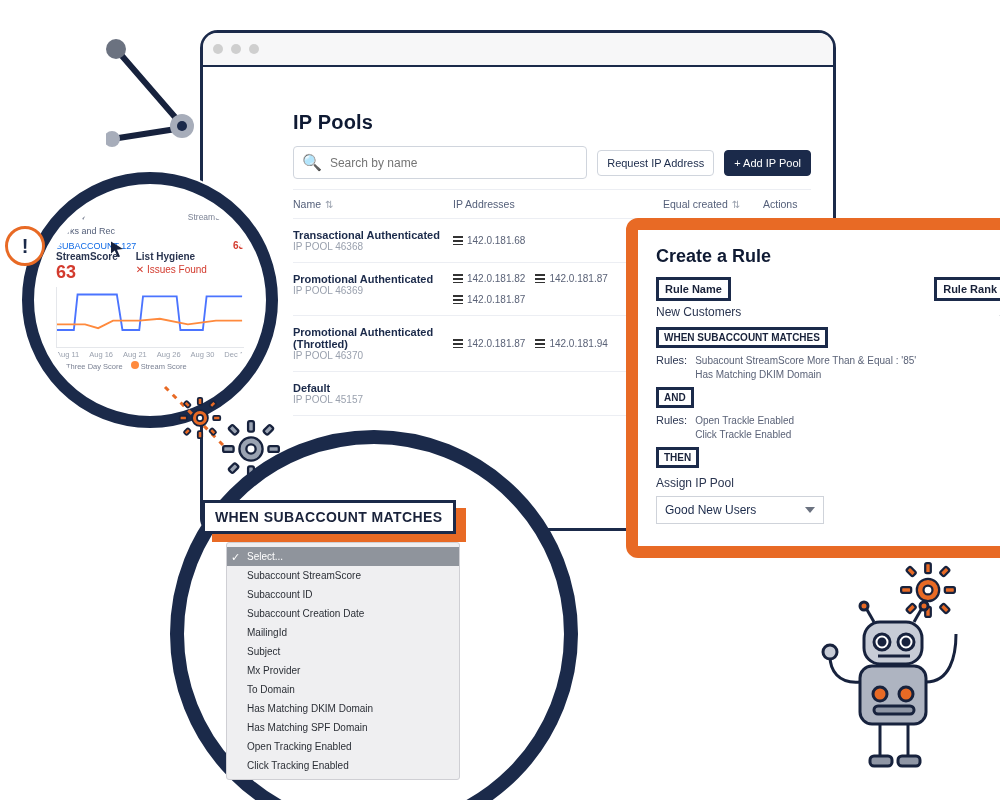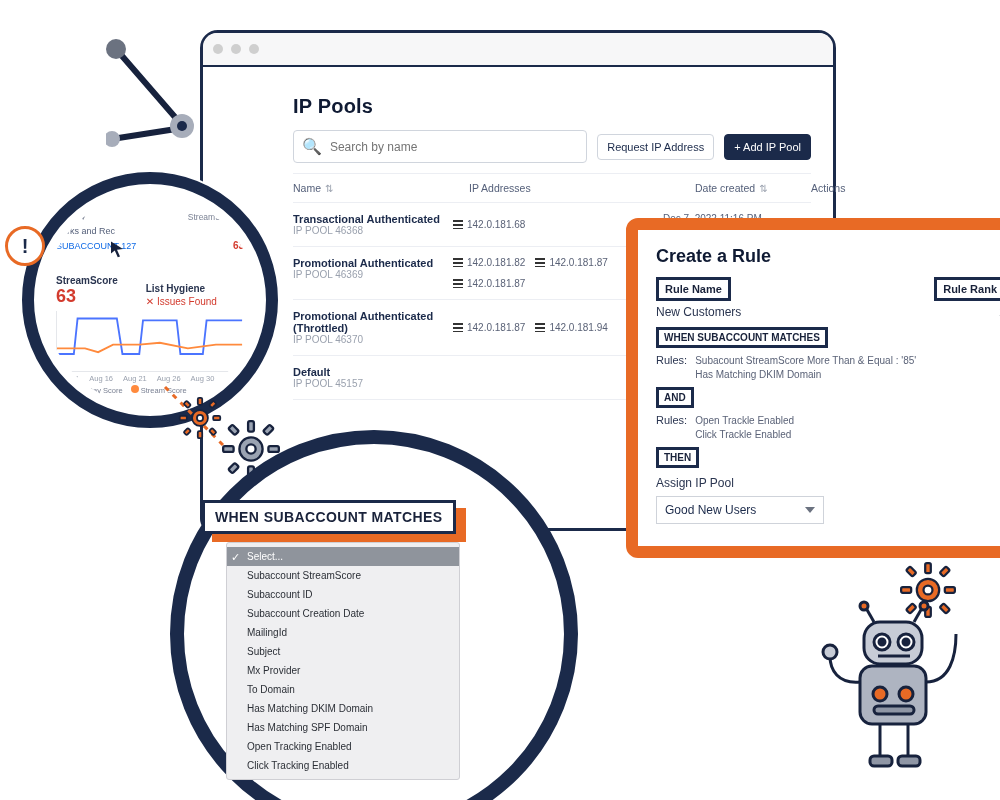--- a/index.html
+++ b/index.html
@@ -12,29 +12,29 @@
     --soft:#f3f4f6;
   }
   html,body{margin:0;padding:0;background:#ffffff;font-family:Arial,Helvetica,sans-serif;color:var(--ink)}
   .stage{position:relative;width:1000px;height:800px;margin:0 auto;overflow:hidden}
 
   
   .browser{position:absolute;left:200px;top:30px;width:630px;height:495px;border:3px solid var(--navy);border-radius:18px 18px 12px 12px;background:#fff}
   .browser .titlebar{height:32px;border-bottom:2px solid var(--navy);border-radius:14px 14px 0 0;background:#f7f7f8;display:flex;align-items:center;padding:0 10px;gap:8px}
   .dot{width:10px;height:10px;border-radius:50%;background:#cfcfcf}
   .content{padding:28px 22px 10px 90px}
-  h2.page-title{margin:0 0 12px 0;font-size:20px;font-weight:800;letter-spacing:.2px}
+  h2.page-title{margin:16px 0 12px 0;font-size:20px;font-weight:800;letter-spacing:.2px}
 
   .toolbar{display:flex;align-items:center;gap:10px;margin-bottom:10px}
   .search{flex:1;display:flex;align-items:center;gap:6px;border:1px solid var(--line);border-radius:4px;padding:6px 8px;color:#9aa1ae;background:#fff}
   .search input{border:none;outline:none;width:100%;font-size:12px;color:#9aa1ae;background:transparent}
   .btn{font-size:11px;border:1px solid var(--line);background:#fff;border-radius:4px;padding:6px 9px;color:#1b2a4a;cursor:pointer}
   .btn.primary{background:#1b2a4a;color:#fff;border-color:#1b2a4a}
 
-  .grid-head{display:grid;grid-template-columns:160px 210px 100px 50px;gap:16px;font-size:10.5px;color:#55607a;border-top:1px solid #eceef3;border-bottom:1px solid #eceef3;padding:8px 0;margin-top:8px}
+  .grid-head{display:grid;grid-template-columns:160px 210px 100px 50px;gap:0;font-size:10.5px;color:#55607a;border-top:1px solid #eceef3;border-bottom:1px solid #eceef3;padding:8px 0;margin-top:8px}
   .grid-head .col{display:flex;align-items:center;gap:4px}
   .row{display:grid;grid-template-columns:160px 210px 100px 50px;gap:0;border-bottom:1px solid #eceef3;padding:10px 0}
   .row .name strong{display:block;font-size:11px;color:#1b2a4a}
   .row .name em{display:block;font-size:10px;color:#9aa1ae;font-style:normal}
   .ips{display:flex;flex-wrap:wrap;gap:10px}
   .iptag{display:flex;align-items:center;gap:4px;font-size:10px;color:#5a6277}
   .iptag .bars{width:10px;height:9px;display:inline-block;background:
      linear-gradient(#333,#333) 0 0/10px 2px no-repeat,
      linear-gradient(#333,#333) 0 4px/10px 2px no-repeat,
      linear-gradient(#333,#333) 0 8px/10px 2px no-repeat}
@@ -45,21 +45,21 @@
   
   .lens-left{position:absolute;left:22px;top:172px;width:232px;height:232px;border:12px solid var(--navy);border-radius:50%;background:#fff;box-shadow:0 0 0 2px #fff}
   .lens-left .inner{position:absolute;inset:10px;border-radius:50%;overflow:hidden;padding:12px}
   .mini-head{display:flex;justify-content:space-between;color:#7b8294;font-size:8.5px;margin-top:6px}
   .mini-row{display:flex;justify-content:space-between;align-items:center;margin-top:4px}
   .mini-row .lbl{font-size:9px;color:#55607a}
   .mini-row .val{font-size:10px;font-weight:700}
   .danger{color:#d33b2e}
   .cursor{position:absolute;left:64px;top:46px;width:18px;height:18px}
   .cursor svg{width:18px;height:18px}
-  .score-block{display:flex;gap:28px;align-items:flex-end;margin-top:24px}
+  .score-block{display:flex;gap:18px;align-items:flex-start;margin-top:0}
   .score-block .big{font-size:18px;font-weight:800;color:#d33b2e}
   .score-block .title{font-size:10px;color:#2a3550;font-weight:700}
   .issues{color:#d33b2e;font-size:10px;font-weight:400;margin-top:2px}
   .chart{position:relative;height:60px;margin-top:4px;border-left:1px solid #e5e7eb;border-bottom:1px solid #e5e7eb}
   .chart svg{position:absolute;inset:0}
   .xaxis{display:flex;justify-content:space-between;font-size:7.5px;color:#9aa1ae;margin-top:2px}
   .legend{display:flex;gap:8px;justify-content:flex-start;font-size:7.5px;color:#7b8294;margin-top:2px}
   .legend .sw{width:8px;height:8px;border-radius:50%;display:inline-block}
   .sw.blue{background:#4b74ff}
   .sw.orange{background:#ff8a3d}
@@ -139,21 +139,21 @@
 
       <div class="grid-head">
         <div class="col">
             <span>Name</span>
             <span class="sorter">⇅</span>
           </div>
         <div class="col">
             <span>IP Addresses</span>
           </div>
         <div class="col">
-            <span>Date created</span>
+            <span>Equal created</span>
             <span class="sorter">⇅</span>
           </div>
         <div class="col">
             <span>Actions</span>
           </div>
       </div>
 
       <div class="row">
         <div class="name">
           <strong>Transactional Authenticated</strong>

